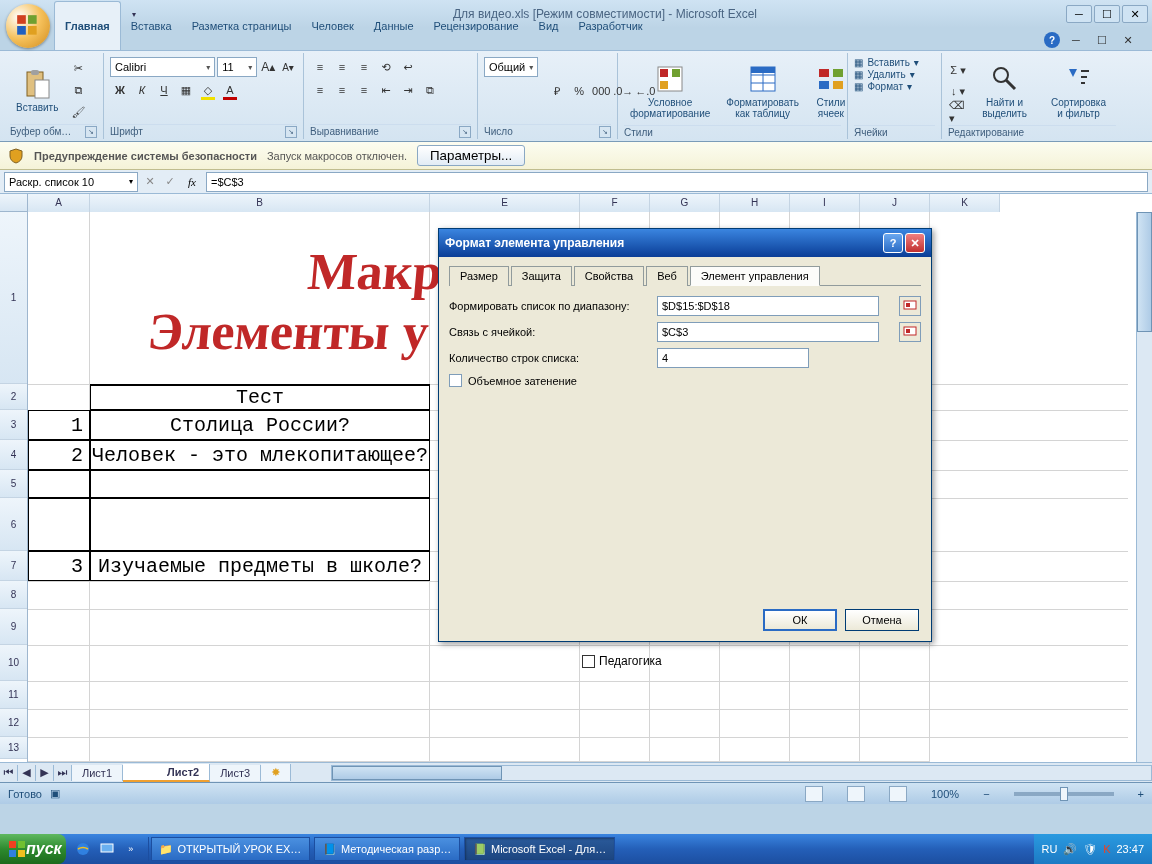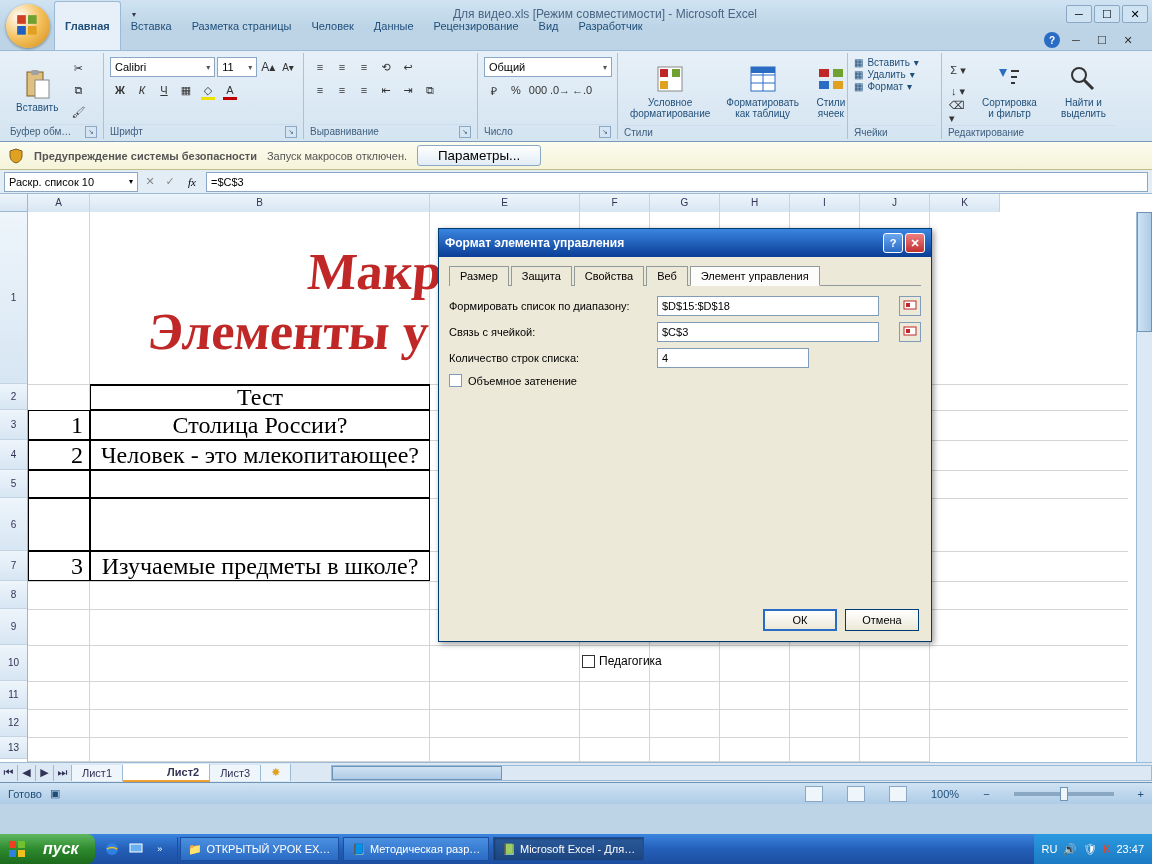--- a/index.html
+++ b/index.html
@@ -32,21 +32,21 @@
 .big-btn .icon-large { width: 32px; height: 32px; }
 .big-btn .lbl { font-size: 10px; color: #1f4e79; text-align:center; line-height:1.1;}
 .toolbar-col { display:flex; flex-direction:column; gap:2px; justify-content:center;}
 .toolbar-row { display: flex; gap: 2px; align-items: center; }
 .sm-btn { width: 20px; height: 20px; border:1px solid transparent; display:flex;align-items:center;justify-content:center; font-size:11px; color:#333;}
 .combo { height: 20px; border: 1px solid #8aa8c4; background: #fff; font-size: 11px; padding: 0 4px; display:flex; align-items:center; justify-content:space-between; gap:4px;}
 .combo .dd { font-size:8px; color:#555;}
 
 
 .security-bar { height: 28px; background: linear-gradient(#fcfcf0,#f5f3d8); border-bottom: 1px solid #c0bd8f; display: flex; align-items: center; padding: 0 8px; gap: 10px; color: #555; font-size:11px;}
-.sec-btn { border: 1px solid #8aa8c4; background: linear-gradient(#fff,#e2ecf5); padding: 2px 20px; border-radius:3px;}
+.sec-btn { border: 1px solid #8aa8c4; background: linear-gradient(#fff,#e2ecf5); padding: 2px 12px; border-radius:3px;}
 .shield { width:16px; height:16px; }
 
 
 .formula-bar { height: 24px; background: #e3edf6; border-bottom: 1px solid #9bbad6; display: flex; align-items: center; padding: 2px 4px; gap:4px;}
 .name-box { width: 134px; height: 20px; border: 1px solid #8aa8c4; background:#fff; font-size:11px; padding:0 4px; display:flex;align-items:center; justify-content:space-between;}
 .fx-icon { width: 20px; height: 20px; display:flex;align-items:center;justify-content:center; font-style:italic; font-family: "Times New Roman", serif;}
 .formula-input { flex: 1; height: 20px; border: 1px solid #8aa8c4; background: #fff; padding: 0 4px; display:flex;align-items:center;}
 .fb-sm { width:16px; height:18px; display:flex;align-items:center;justify-content:center; color:#888;}
 
 
@@ -54,21 +54,21 @@
 .row-headers { width: 28px; border-right:1px solid #9eb6ce;}
 .corner { width: 28px; height: 18px; background: linear-gradient(#eef5fb,#d7e6f3); border-right:1px solid #9eb6ce; border-bottom:1px solid #9eb6ce;}
 .ch { background: linear-gradient(#eef5fb,#d7e6f3); border-right:1px solid #c4d4e3; text-align:center; color:#335; font-size:10px; line-height:18px;}
 .rh { background: linear-gradient(#eef5fb,#d7e6f3); border-bottom:1px solid #c4d4e3; text-align:center; color:#335; font-size:10px;}
 .grid { flex:1; position:relative;}
 .cell { position:absolute; border-right:1px solid #d4d4d4; border-bottom:1px solid #d4d4d4;}
 
 .wordart1 { position:absolute; left:280px; top:30px; font-size:52px; font-weight:bold; color:#c02828; font-family:"Times New Roman",serif; transform:skewX(-5deg); text-shadow:1px 1px 0 #fff;}
 .wordart2 { position:absolute; left:120px; top:90px; font-size:52px; font-weight:bold; color:#c02828; font-family:"Times New Roman",serif; transform:skewX(-5deg); text-shadow:1px 1px 0 #fff;}
 
-.tbl-cell { position:absolute; border:1px solid #000; font-size:24px; display:flex; align-items:center; justify-content:center; font-family:Liberation Serif, serif;}
+.tbl-cell { position:absolute; border:1px solid #000; font-size:20px; display:flex; align-items:center; justify-content:center; font-family:Liberation Mono, monospace;}
 .tbl-cell.left { justify-content:flex-end; padding-right:6px;}
 .tbl-cell.center { justify-content:center;}
 
 .form-checkbox { position:absolute; display:flex; align-items:center; gap:4px; font-size:12px;}
 .form-checkbox .cb { width:13px; height:13px; border:1px solid #333; background:#fff; display:flex;align-items:center;justify-content:center; font-size:10px; color:#000;}
 
 
 .dialog { position:absolute; left:438px; top:228px; width:494px; height:414px; border:1px solid #003c74; background:#ece9d8; box-shadow:2px 2px 6px rgba(0,0,0,0.4); z-index:20;}
 .dialog-title { height:28px; background:linear-gradient(#3a85e0,#0a3d96); color:#fff; font-size:12px; font-weight:bold; display:flex; align-items:center; padding:0 6px; justify-content:space-between;}
 .dlg-wbtns { display:flex; gap:2px;}
@@ -101,21 +101,21 @@
 .vscroll-thumb { position:absolute; top:0; height:120px; width:100%; background:linear-gradient(90deg,#cfe3f3,#aecbe6); border:1px solid #6f94b5;}
 
 .statusbar { height:22px; background:linear-gradient(#cfe3f3,#aecbe6); border-top:1px solid #6f94b5; display:flex; align-items:center; padding:0 8px; font-size:11px; color:#1f4e79; gap:8px;}
 .status-right { margin-left:auto; display:flex; align-items:center; gap:24px;}
 .view-btn { width:18px; height:16px; border:1px solid #8aa8c4; background:#eef5fb;}
 .zoom-slider { width:100px; height:4px; background:#8aa8c4; position:relative;}
 .zoom-thumb { width:8px; height:14px; background:#eef5fb; border:1px solid #6f94b5; position:absolute; left:46px; top:-5px;}
 
 
 .taskbar { position:absolute; bottom:0; left:0; width:1152px; height:30px; background:linear-gradient(#3a85e0,#245fb8 50%,#1c4ea0); display:flex; align-items:center;}
-.start-btn { height:30px; padding:0 16px 0 8px; background:linear-gradient(#5fb860,#2d8a2e 50%,#1c6a1c); color:#fff; font-weight:bold; font-style:italic; font-size:16px; display:flex; align-items:center; gap:17px; border-radius:0 8px 8px 0;justify-content:center;}
+.start-btn { height:30px; padding:0 4px 0 8px; background:linear-gradient(#5fb860,#2d8a2e 50%,#1c6a1c); color:#fff; font-weight:bold; font-style:italic; font-size:16px; display:flex; align-items:center; gap:0; border-radius:0 8px 8px 0;justify-content:center;}
 .ql { display:flex; gap:2px; padding:0 6px; border-right:1px solid #1c4ea0;}
 .ql-btn { width:22px; height:24px; display:flex;align-items:center;justify-content:center;}
 .task-btn { height:24px; padding:0 8px; margin:0 2px; background:linear-gradient(#4a90e0,#2a6bc4); border:1px solid #1c4ea0; color:#fff; font-size:11px; display:flex; align-items:center; gap:4px; max-width:160px; overflow:hidden; white-space:nowrap;}
 .task-btn.active { background:linear-gradient(#2a5a9a,#1c4580); box-shadow:inset 1px 1px 2px rgba(0,0,0,0.3);}
 .tray { margin-left:auto; height:30px; background:linear-gradient(#2a9ae0,#1c7ac4); display:flex; align-items:center; padding:0 8px; gap:6px; color:#fff; font-size:11px;}
 </style>
 </head>
 <body>
 
 <div class="titlebar">
@@ -234,21 +234,21 @@
         <div class="sm-btn">≡</div>
         <div class="sm-btn">⇤</div>
         <div class="sm-btn">⇥</div>
         <div class="sm-btn">⧉</div>
       </div>
     </div>
     <div class="group-label"><span>Выравнивание</span><span class="launcher">↘</span></div>
   </div>
 
   <div class="ribbon-group" style="width:140px">
-    <div class="group-body" style="flex-direction:column;gap:3px">
+    <div class="group-body" style="gap:9px">
       <div class="combo" style="width:128px">
           <span>Общий</span>
           <span class="dd">▾</span>
         </div>
       <div class="toolbar-row">
         <div class="sm-btn">₽</div>
         <div class="sm-btn">%</div>
         <div class="sm-btn">000</div>
         <div class="sm-btn">.0→</div>
         <div class="sm-btn">←.0</div>
@@ -302,31 +302,31 @@
 
   <div class="ribbon-group" style="width:180px;border-right:none">
     <div class="group-body">
       <div class="toolbar-col" style="gap:1px">
         <div class="sm-btn">Σ ▾</div>
         <div class="sm-btn">↓ ▾</div>
         <div class="sm-btn">⌫ ▾</div>
       </div>
       <div class="big-btn">
           <svg class="icon-large" viewBox="0 0 32 32">
+            <circle cx="12" cy="12" r="7" fill="none" stroke="#333" stroke-width="2"></circle>
+            <line x1="17" y1="17" x2="26" y2="26" stroke="#333" stroke-width="3"></line>
+          </svg>
+          <div class="lbl">Найти и выделить</div>
+        </div>
+      <div class="big-btn">
+          <svg class="icon-large" viewBox="0 0 32 32">
             <path d="M6 6 L14 6 L10 14 Z" fill="#2a6bc4"></path>
             <path d="M18 8 L26 8 M18 14 L24 14 M18 20 L22 20" stroke="#333" stroke-width="2"></path>
           </svg>
           <div class="lbl">Сортировка и фильтр</div>
-        </div>
-      <div class="big-btn">
-          <svg class="icon-large" viewBox="0 0 32 32">
-            <circle cx="12" cy="12" r="7" fill="none" stroke="#333" stroke-width="2"></circle>
-            <line x1="17" y1="17" x2="26" y2="26" stroke="#333" stroke-width="3"></line>
-          </svg>
-          <div class="lbl">Найти и выделить</div>
         </div>
     </div>
     <div class="group-label">Редактирование</div>
   </div>
 </div>
 
 <div class="security-bar">
   <svg class="shield" viewBox="0 0 16 16">
       <path d="M8 1 L14 3 L14 8 Q14 13 8 15 Q2 13 2 8 L2 3 Z" fill="#e0a020" stroke="#806020"></path>
     </svg>

